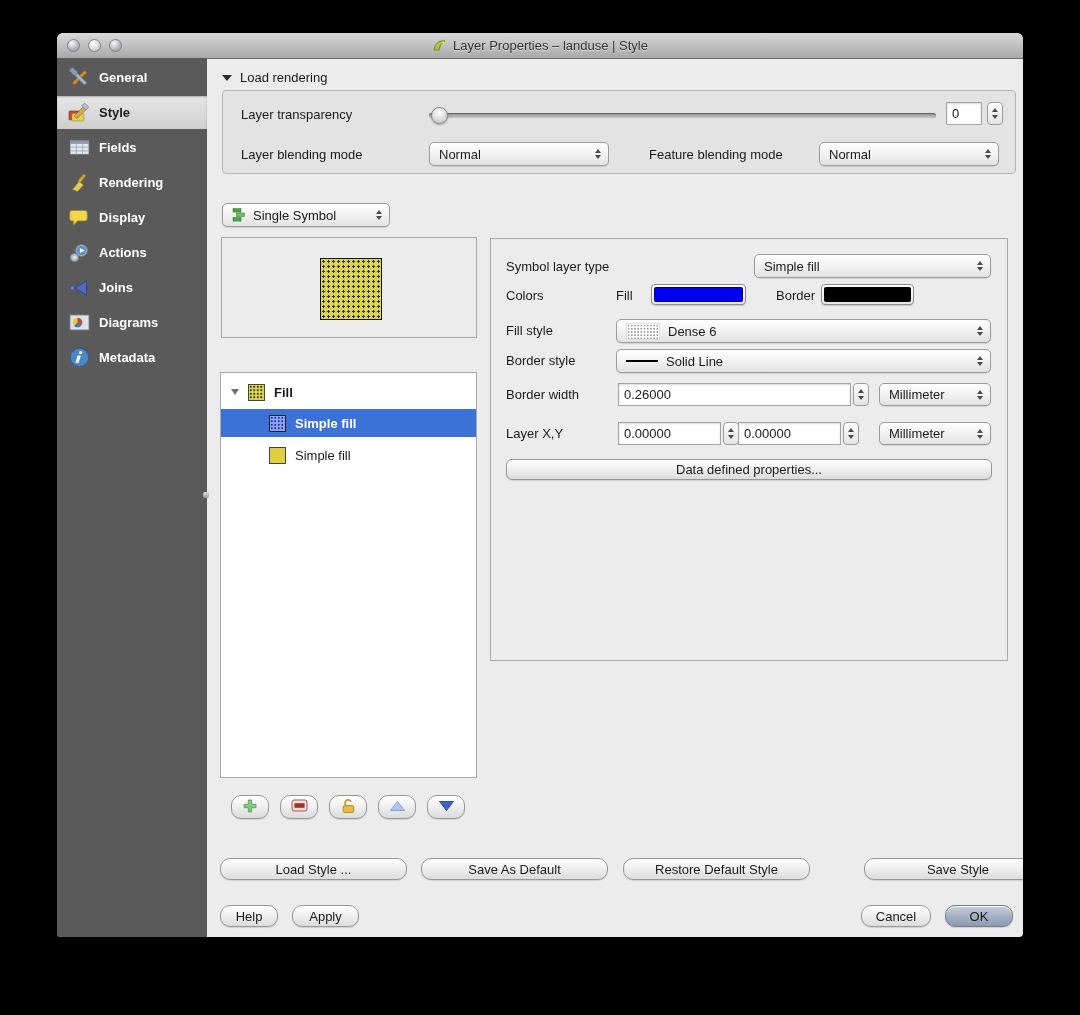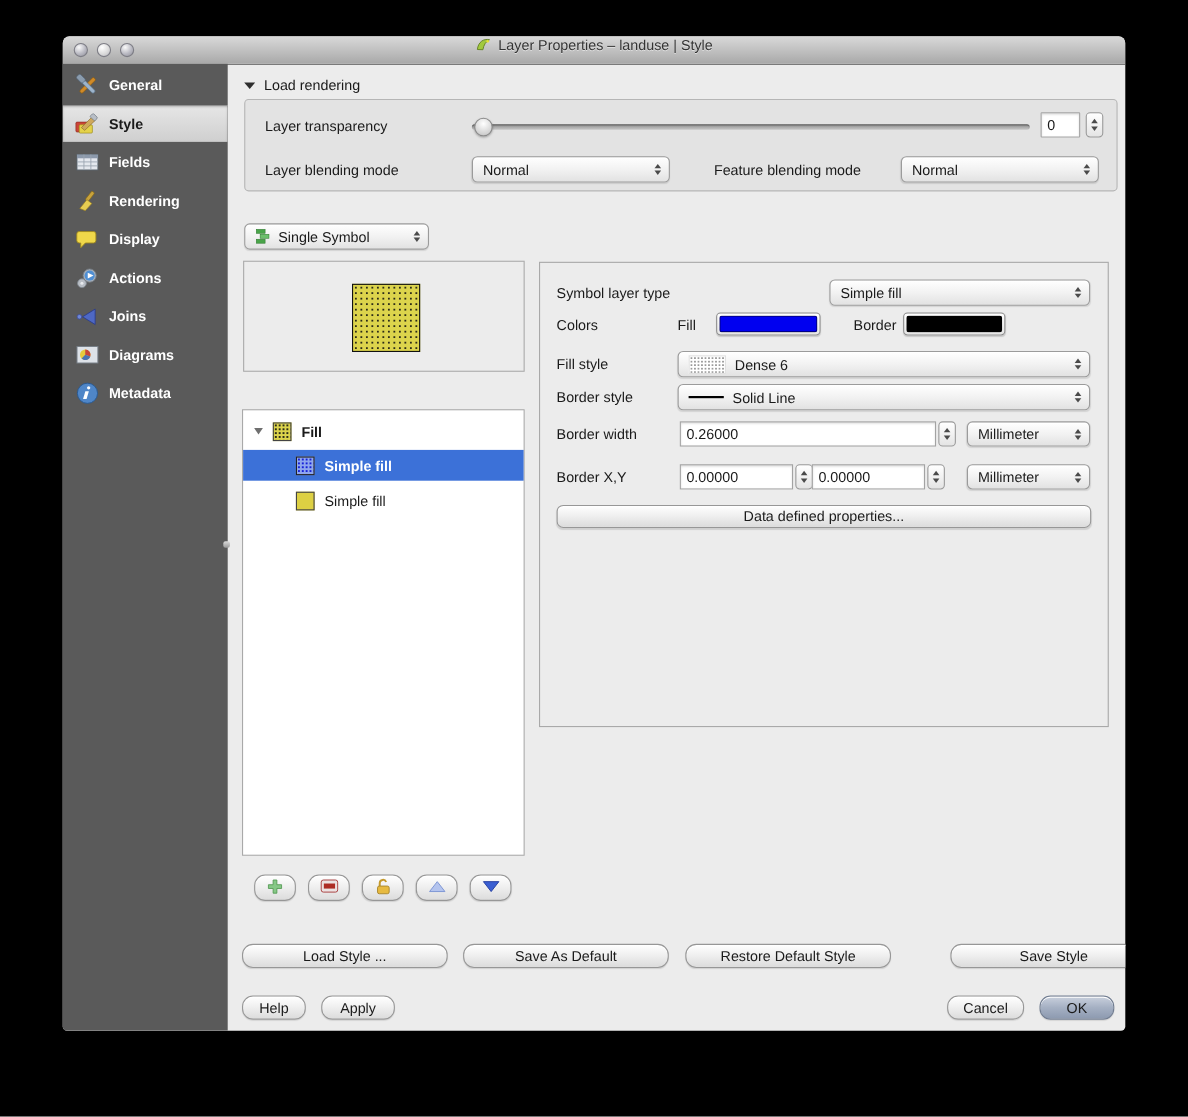--- a/index.html
+++ b/index.html
@@ -5,21 +5,21 @@
   html,body{margin:0;padding:0;}
   body{width:1080px;height:1015px;background:#000;position:relative;overflow:hidden;
        font-family:"Liberation Sans","DejaVu Sans",sans-serif;font-size:13px;color:#1a1a1a;
        -webkit-font-smoothing:antialiased;}
   .window{position:absolute;left:57px;top:33px;width:966px;height:904px;background:#ececec;
           border-radius:6px 6px 4px 4px;box-shadow:0 14px 40px rgba(0,0,0,.65);overflow:hidden;}
   
   .titlebar{position:absolute;left:0;top:0;right:0;height:25px;
             background:linear-gradient(#d9d9d9,#bcbcbc 60%,#a8a8a8);
             border-bottom:1px solid #6e6e6e;border-radius:6px 6px 0 0;
-            display:flex;align-items:flex-start;justify-content:center;}
+            display:flex;align-items:center;justify-content:center;}
   .traffic{position:absolute;left:10px;top:6px;display:flex;gap:8px;}
   .tl{width:13px;height:13px;border-radius:50%;border:1px solid #7e7e86;
       background:radial-gradient(circle at 35% 28%,#fafafa,#b9b9c2 55%,#8f8f99);box-sizing:border-box;}
   .tl.mid{background:radial-gradient(circle at 35% 28%,#ffffff,#dcdcdc 55%,#b5b5bc);}
   .title-group{display:flex;align-items:center;gap:6px;}
   .title-text{font-size:13px;color:#333;text-shadow:0 1px 0 rgba(255,255,255,.5);}
   
   .sidebar{position:absolute;left:0;top:25px;bottom:0;width:150px;background:#5a5a5a;}
   .side-item{height:33px;margin-bottom:2px;display:flex;align-items:center;gap:9px;
              padding-left:11px;color:#fff;font-weight:bold;font-size:13px;cursor:default;}
@@ -365,21 +365,21 @@
         <span class="tri-dn3"></span>
     </div>
     <div class="dropdown" style="left:388px;top:144px;width:112px;height:23px;">
       <span>Millimeter</span>
       <span class="dd-arrows">
           <span class="tri-up3"></span>
           <span class="tri-dn3"></span>
         </span>
     </div>
 
-    <span class="grp-label" style="left:15px;top:187px;">Border X,Y</span>
+    <span class="grp-label" style="left:15px;top:187px;">Layer X,Y</span>
     <div class="field" style="left:127px;top:183px;width:103px;">
       <span>0.00000</span>
     </div>
     <div class="stepper" style="left:232px;top:183px;">
       <span class="tri-up3"></span>
         <span class="tri-dn3"></span>
     </div>
     <div class="field" style="left:247px;top:183px;width:103px;">
       <span>0.00000</span>
     </div>

